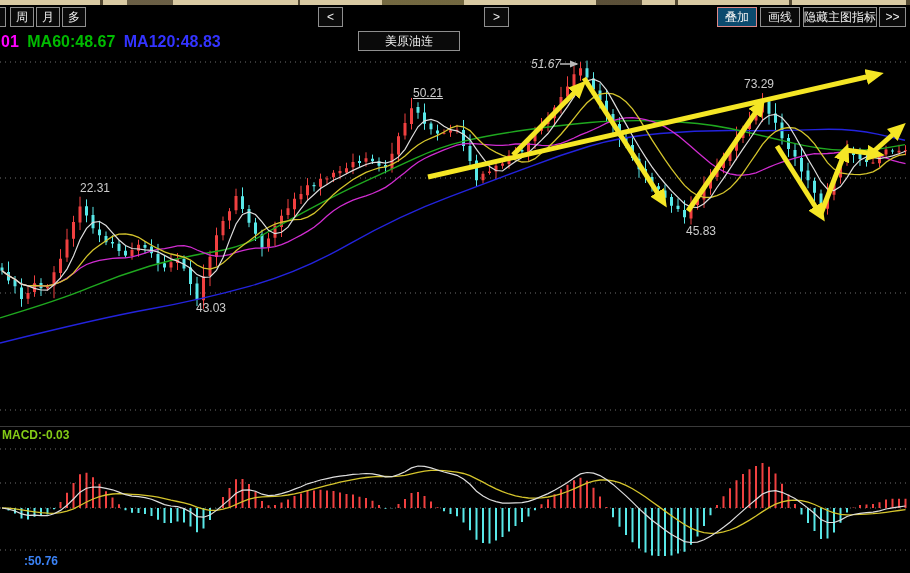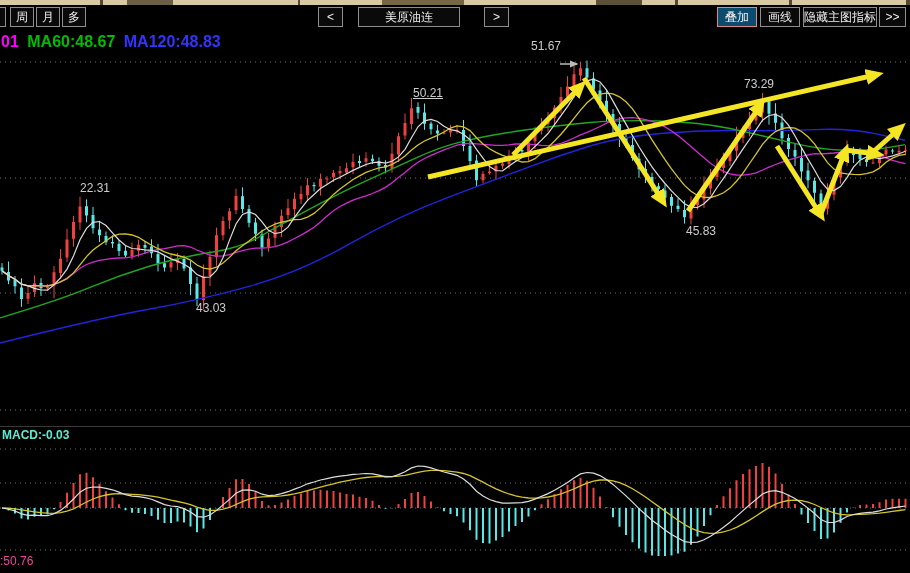--- a/index.html
+++ b/index.html
@@ -19,37 +19,37 @@
   .toolbar{position:absolute;left:0;top:5px;width:910px;height:27px;background:#000;}
   .btn{position:absolute;top:2px;height:18px;line-height:18px;text-align:center;
        background:#0a0a0a;border:1px solid #8f8f8f;color:#f0f0f0;font-size:12px;
        box-sizing:content-box;cursor:pointer;white-space:nowrap;overflow:hidden;}
   .btn.active{background:#0c4a6e;border-color:#d88;}
   .b-part{left:-8px;width:12px;}
   .b-week{left:10px;width:22px;}
   .b-month{left:36px;width:22px;}
   .b-more{left:62px;width:22px;}
   .b-prev{left:318px;width:23px;}
-  .b-symbol{left:358px;width:100px;}
+  .b-symbol{left:358px;width:100px;margin-top:24px;}
   .b-next{left:484px;width:23px;}
   .b-overlay{left:717px;width:38px;}
   .b-drawline{left:760px;width:38px;}
   .b-hide{left:803px;width:72px;}
   .b-ff{left:879px;width:25px;}
   .legend{position:absolute;left:1px;top:33px;font-size:16px;font-weight:bold;z-index:5;}
   .legend span{margin-right:4px;}
   .lg-trunc{color:#ff00ff;}
   .lg-ma60{color:#00bb00;}
   .lg-ma120{color:#3333ff;}
   .mainsvg{position:absolute;left:0;top:32px;}
   .macdsvg{position:absolute;left:0;top:426px;}
   .annlayer{position:absolute;left:0;top:32px;width:910px;height:394px;pointer-events:none;}
   .ann{position:absolute;color:#cccccc;font-size:12px;white-space:nowrap;}
-  .macd-label{position:absolute;left:2px;top:428px;color:#5eead4;font-size:12px;font-weight:bold;z-index:5;}
-  .bottom-label{position:absolute;left:0px;top:554px;color:#ec4899;font-size:12px;font-weight:normal;z-index:5;}
+  .macd-label{position:absolute;left:2px;top:428px;color:#84cc16;font-size:12px;font-weight:bold;z-index:5;}
+  .bottom-label{position:absolute;left:0px;top:554px;color:#3b82f6;font-size:12px;font-weight:bold;z-index:5;padding-left:24px;}
   .divider{position:absolute;left:0;top:426px;width:910px;height:1px;background:#3a3a3a;}
 </style>
 </head>
 <body>
 
 <div class="screen">
   <div class="topstrip">
     <div class="marks"></div>
   </div>
 
@@ -102,21 +102,21 @@
       <line x1="777" y1="114" x2="820" y2="182" stroke="#f5e625" stroke-width="5" marker-end="url(#ah)"></line>
       <line x1="820" y1="184" x2="845" y2="120" stroke="#f5e625" stroke-width="5" marker-end="url(#ah)"></line>
       <line x1="845" y1="118" x2="876" y2="122" stroke="#f5e625" stroke-width="5" marker-end="url(#ah)"></line>
       <line x1="873" y1="120" x2="899" y2="97" stroke="#f5e625" stroke-width="5" marker-end="url(#ah)"></line>
       <line x1="560" y1="32" x2="577" y2="32" stroke="#bbbbbb" stroke-width="1.5" marker-end="url(#ahw)"></line>
     </svg>
   <div class="annlayer" id="ann-layer">
       <div class="ann" style="left: 80px; top: 149px;">22.31</div>
       <div class="ann" style="left: 196px; top: 269px;">43.03</div>
       <div class="ann" style="left: 413px; top: 54px; text-decoration: underline;">50.21</div>
-      <div class="ann" style="left: 531px; top: 7px;">51.67</div>
+      <div class="ann" style="left: 531px; top: 25px; font-style: italic;">51.67</div>
       <div class="ann" style="left: 686px; top: 192px; text-align: center;">45.83</div>
       <div class="ann" style="left: 744px; top: 45px;">73.29</div>
     </div>
 
   <div class="divider"></div>
   <div class="macd-label">MACD:-0.03</div>
   <svg class="macdsvg" id="macd-svg" width="910" height="147">
       <line x1="0" y1="23" x2="910" y2="23" stroke="#6f6f6f" stroke-width="1" stroke-dasharray="1,4"></line>
       <line x1="0" y1="57" x2="910" y2="57" stroke="#6f6f6f" stroke-width="1" stroke-dasharray="1,4"></line>
       <line x1="0" y1="82" x2="910" y2="82" stroke="#6f6f6f" stroke-width="1" stroke-dasharray="1,4"></line>

